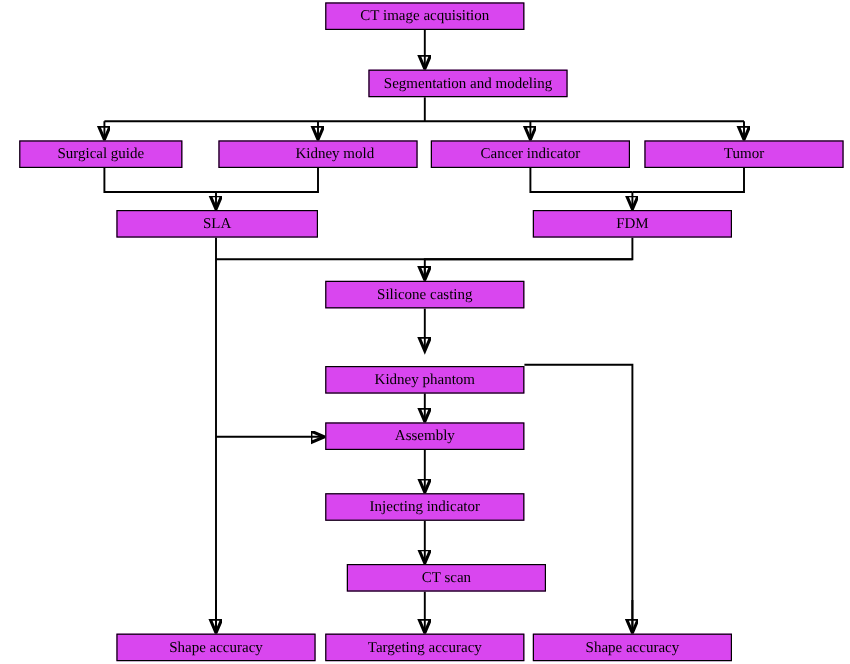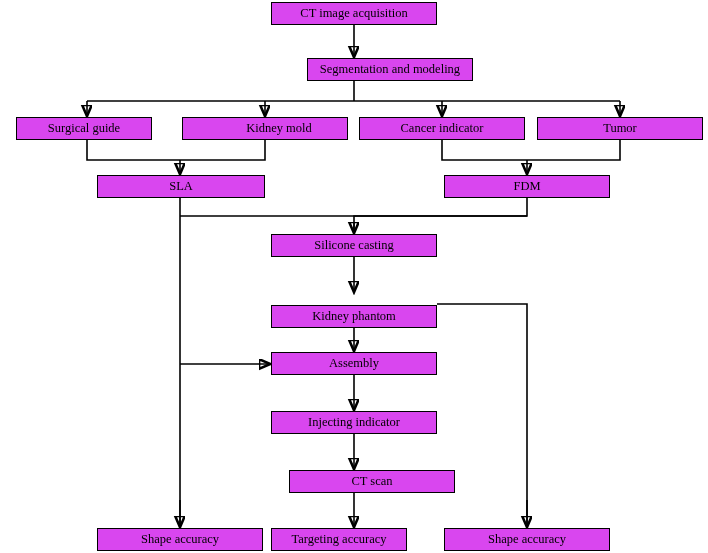--- a/index.html
+++ b/index.html
@@ -146,21 +146,21 @@
   </div>
 
   <div class="node" style="left:271px; top:470px; width:166px; height:23px;margin-left:18px;">
     <span>CT scan</span>
   </div>
 
   <div class="node" style="left:97px; top:528px; width:166px; height:23px;">
     <span>Shape accuracy</span>
   </div>
 
-  <div class="node" style="left:271px; top:528px; width:136px; height:23px;">
+  <div class="node" style="left:271px; top:528px; width:166px; height:23px;">
     <span>Targeting accuracy</span>
   </div>
 
   <div class="node" style="left:444px; top:528px; width:166px; height:23px;">
     <span>Shape accuracy</span>
   </div>
 
 </div>
 
 </body></html>

